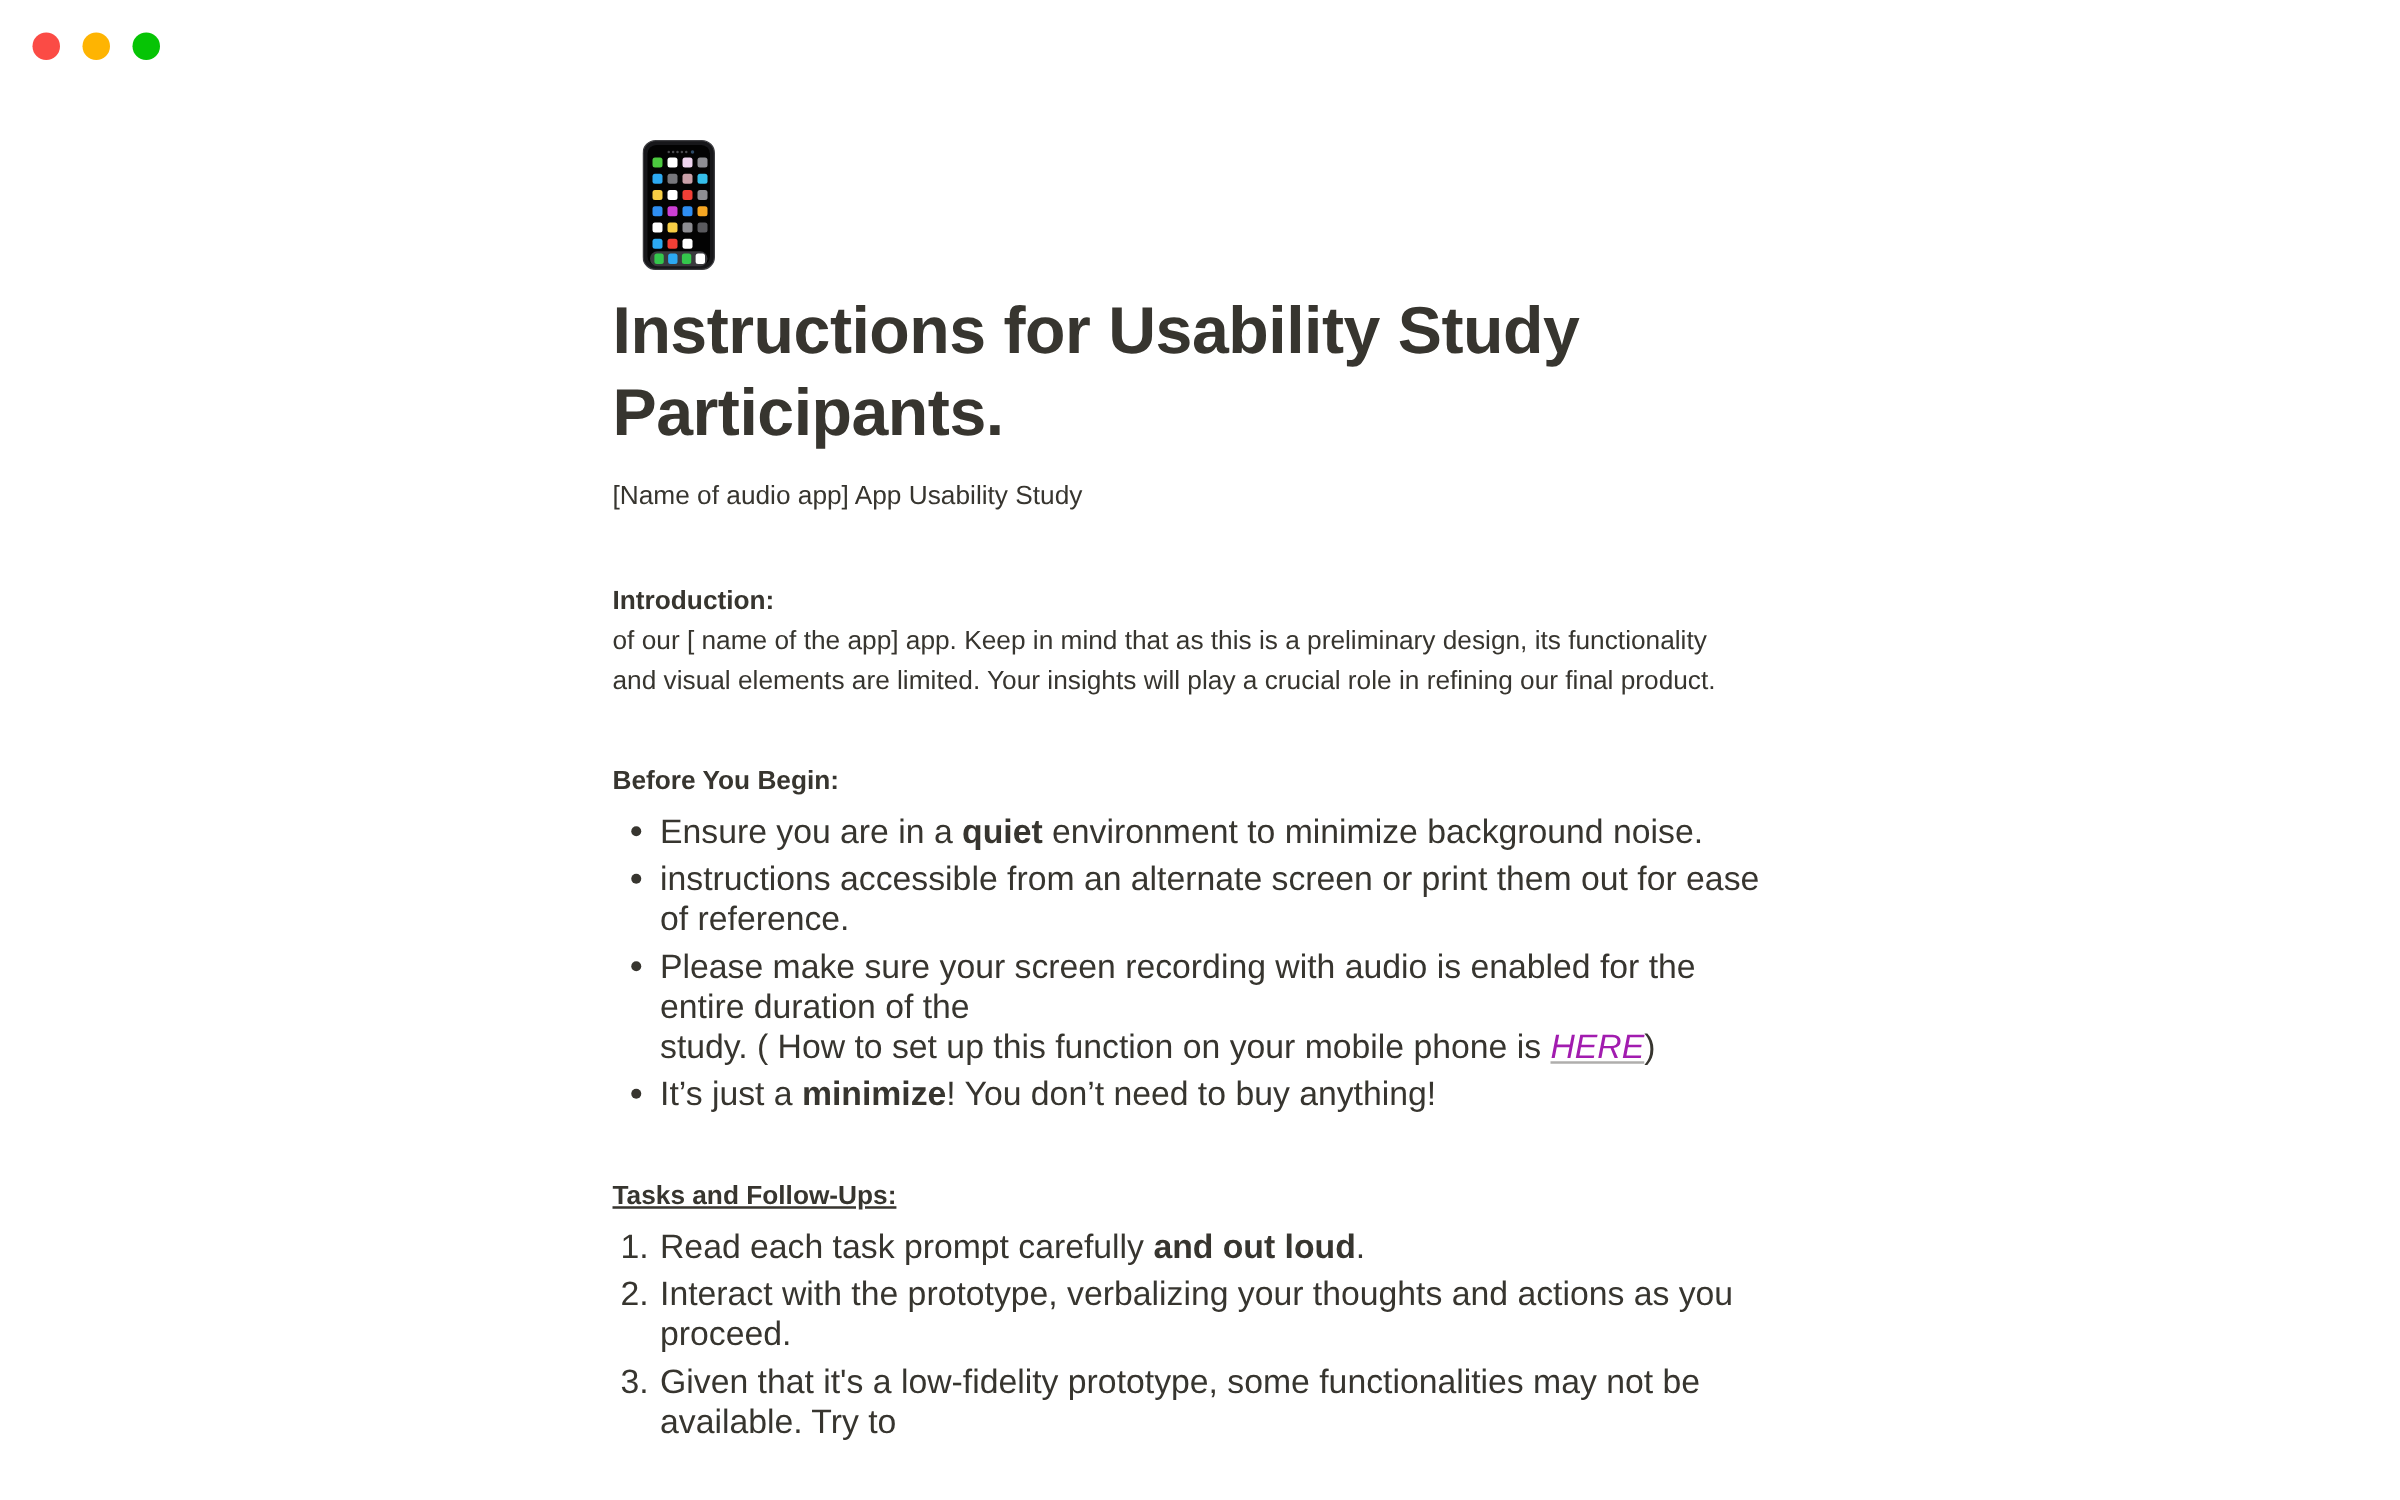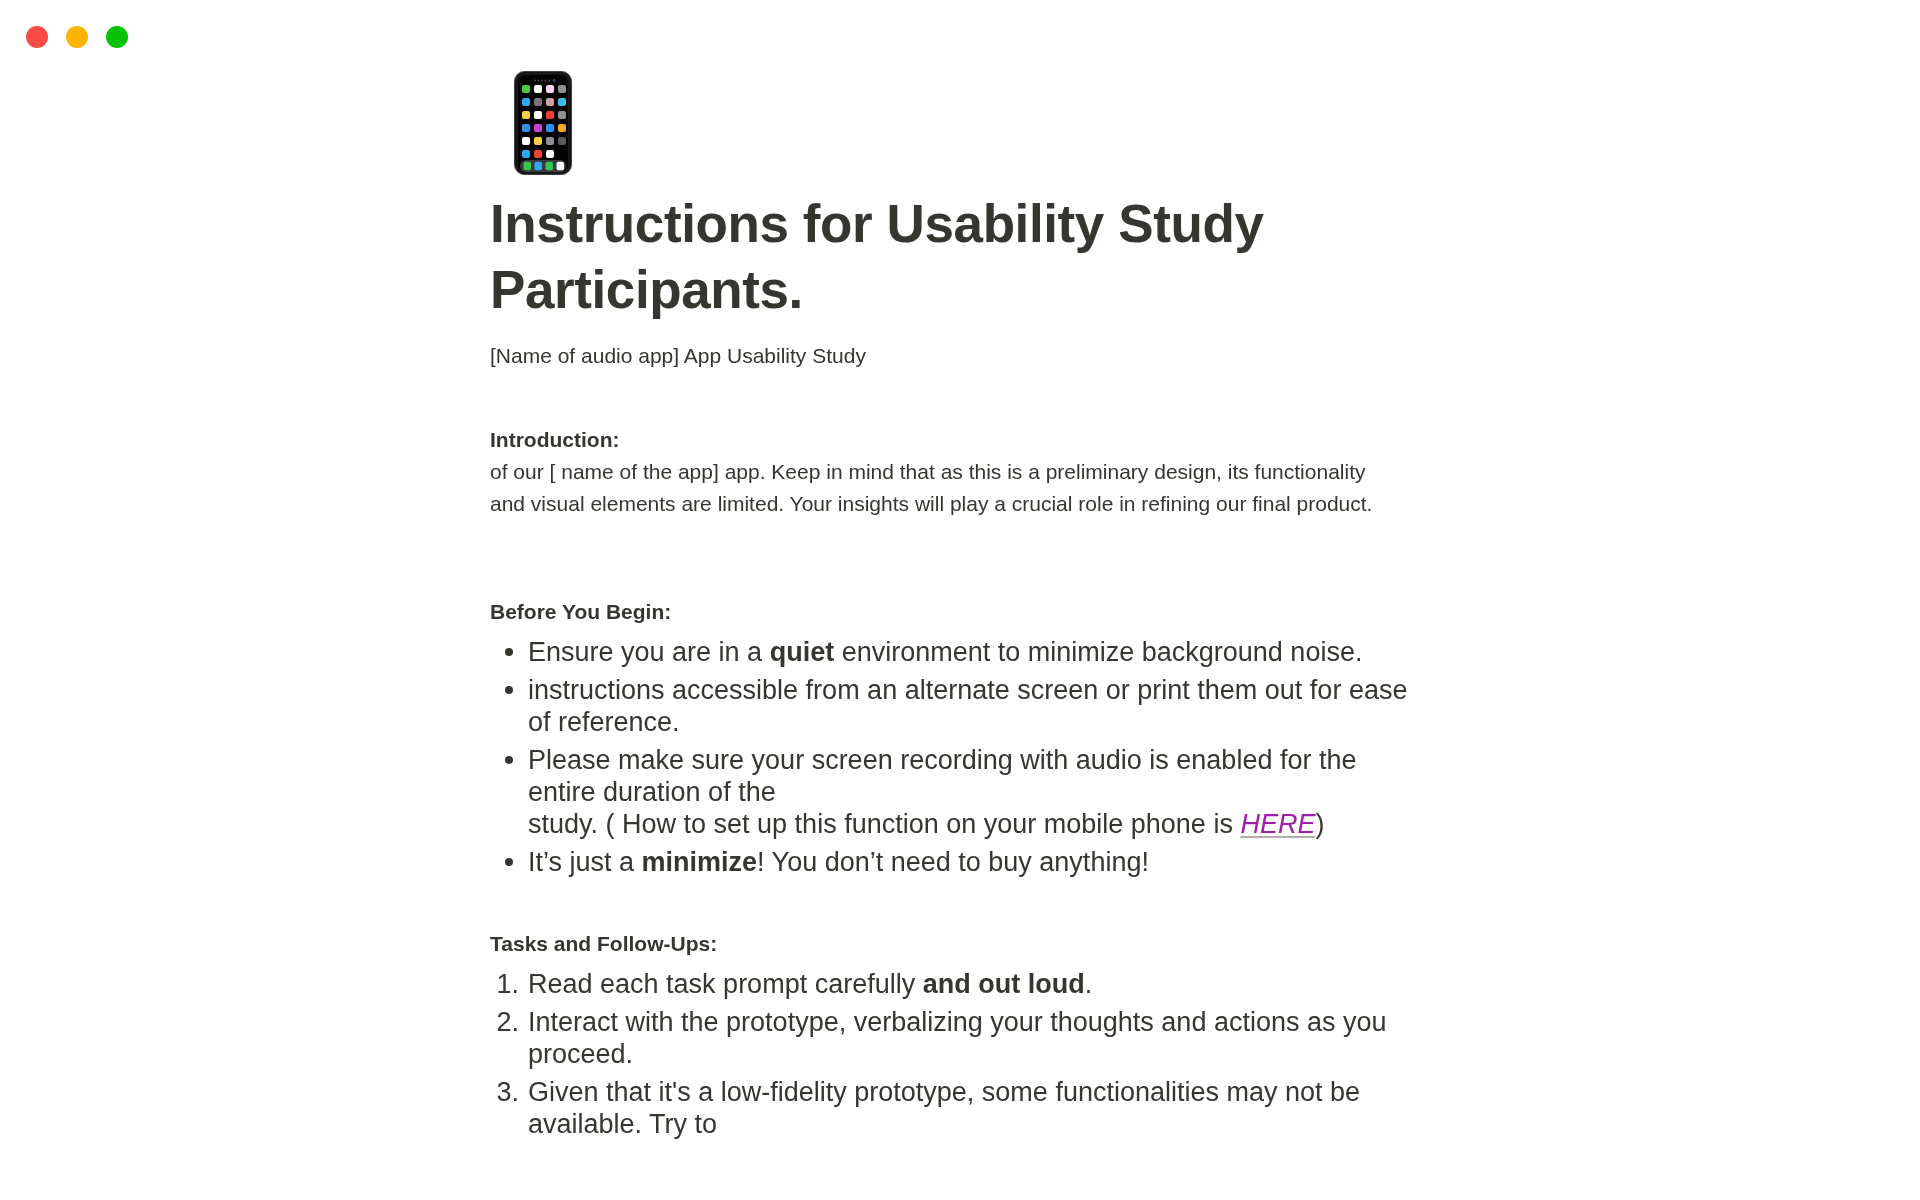--- a/index.html
+++ b/index.html
@@ -7,41 +7,41 @@
   body{
     width:1920px;height:1200px;position:relative;overflow:hidden;
     font-family:"Liberation Sans","DejaVu Sans",sans-serif;
     color:#37352F;
     -webkit-font-smoothing:antialiased;
   }
   
   .traffic-lights{position:absolute;top:26px;left:26px;display:flex;gap:18px;}
   .tl-btn{width:22px;height:22px;border-radius:50%;border:none;padding:0;cursor:pointer;}
   
-  .content{width:940px;margin:0 auto;padding-top:71px;}
+  .content{width:940px;margin:0 auto;padding-top:112px;}
   .page-icon{height:104px;margin-left:24px;}
   .page-icon svg{display:block;}
   h1.page-title{
     margin:16px 0 0 0;font-size:53px;line-height:66px;font-weight:700;
     letter-spacing:-0.4px;color:#37352F;
   }
   .para{font-size:21px;line-height:32px;}
   .line{min-height:32px;}
   .b{font-weight:700;}
   .i{}
   a.link{
     color:#a21caf;font-style:italic;cursor:pointer;
     text-decoration:underline;text-decoration-color:rgba(55,53,47,0.4);
     text-underline-offset:3px;
   }
   
   [data-name="app-name-line"]{margin-top:17px;}
   [data-name="intro-paragraph"]{margin-top:52px;}
-  [data-name="before-you-begin-heading"]{margin-top:76px;}
-  [data-name="tasks-heading"]{margin-top:50px;}
+  [data-name="before-you-begin-heading"]{margin-top:48px;}
+  [data-name="tasks-heading"]{margin-top:50px;text-decoration:underline;}
   .list{padding-top:2px;font-size:27px;line-height:32px;}
   .item{display:flex;margin:6px 0;}
   .marker{flex:0 0 38px;box-sizing:border-box;}
   .marker.num{text-align:right;padding-right:9px;}
   .dot{display:block;width:8px;height:8px;border-radius:50%;background:#37352F;margin:12px auto 0 auto;}
   .item-content{flex:1 1 auto;}
 </style>
 </head>
 <body>
 

